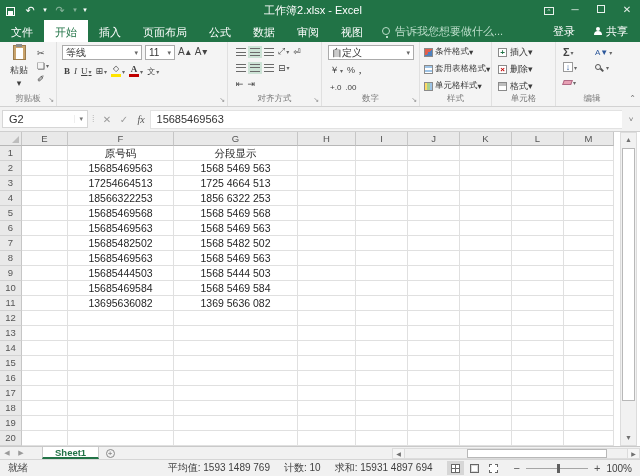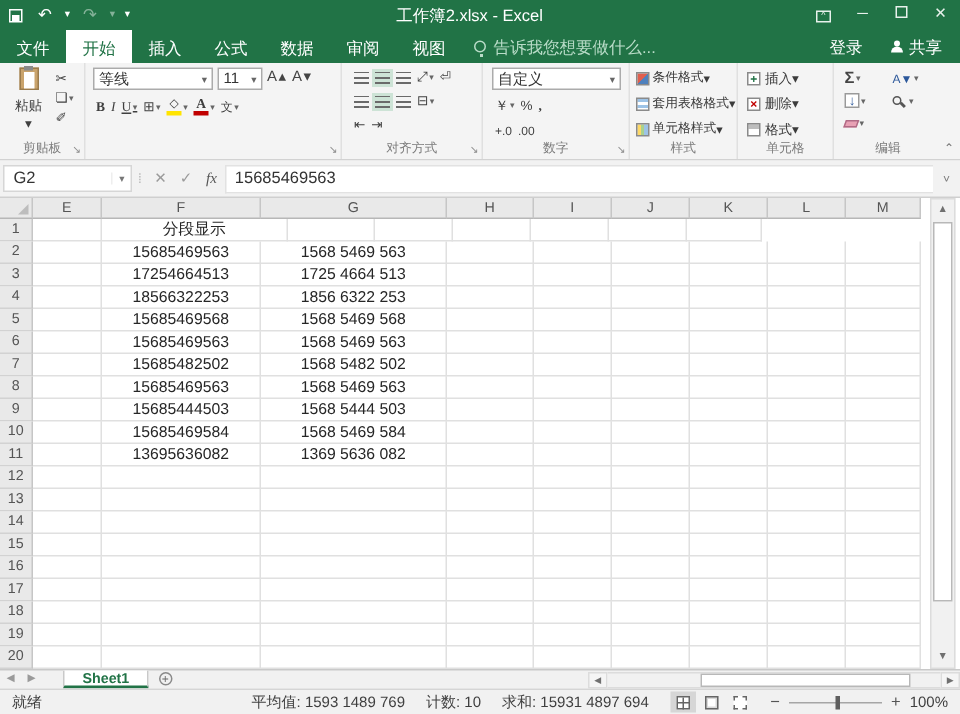--- a/index.html
+++ b/index.html
@@ -170,20 +170,21 @@
   <span class="winbtn"><span class="ic-ribopt">^</span></span>
   <span class="winbtn">─</span>
   <span class="winbtn"><span class="ic-restore"></span></span>
   <span class="winbtn">✕</span>
 </div>
 
 <div class="band" id="tabrow">
   <span class="rtab">文件</span>
   <span class="rtab active">开始</span>
   <span class="rtab">插入</span>
+  <span class="rtab">页面布局</span>
   <span class="rtab">公式</span>
   <span class="rtab">数据</span>
   <span class="rtab">审阅</span>
   <span class="rtab">视图</span>
   <span id="tellme">
     <span class="bulb"></span>
     <span>告诉我您想要做什么...</span>
   </span>
   <span id="tab-right">
     <span id="signin">登录</span>
@@ -408,20 +409,21 @@
       <div class="ch" style="width: 58px;">H</div>
       <div class="ch" style="width: 52px;">I</div>
       <div class="ch" style="width: 52px;">J</div>
       <div class="ch" style="width: 52px;">K</div>
       <div class="ch" style="width: 52px;">L</div>
       <div class="ch" style="width: 50px;">M</div>
     </div>
     <div class="grow">
       <div class="rh">1</div>
       <div class="cell" style="width: 46px;"></div>
+      <div class="cell" style="width: 106px;">原号码</div>
       <div class="cell" style="width: 124px;">分段显示</div>
       <div class="cell" style="width: 58px;"></div>
       <div class="cell" style="width: 52px;"></div>
       <div class="cell" style="width: 52px;"></div>
       <div class="cell" style="width: 52px;"></div>
       <div class="cell" style="width: 52px;"></div>
       <div class="cell" style="width: 50px;"></div>
     </div>
     <div class="grow">
       <div class="rh">2</div>

